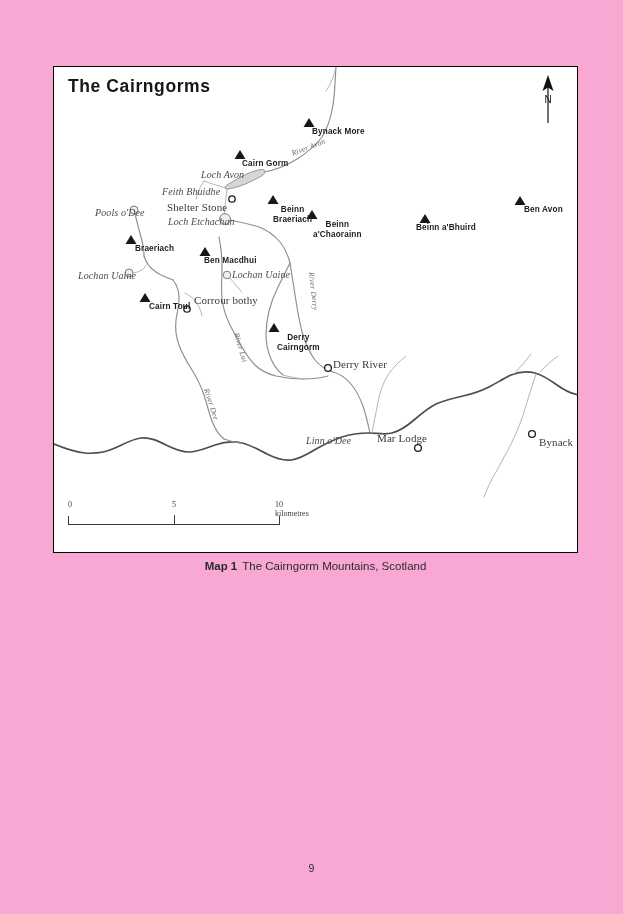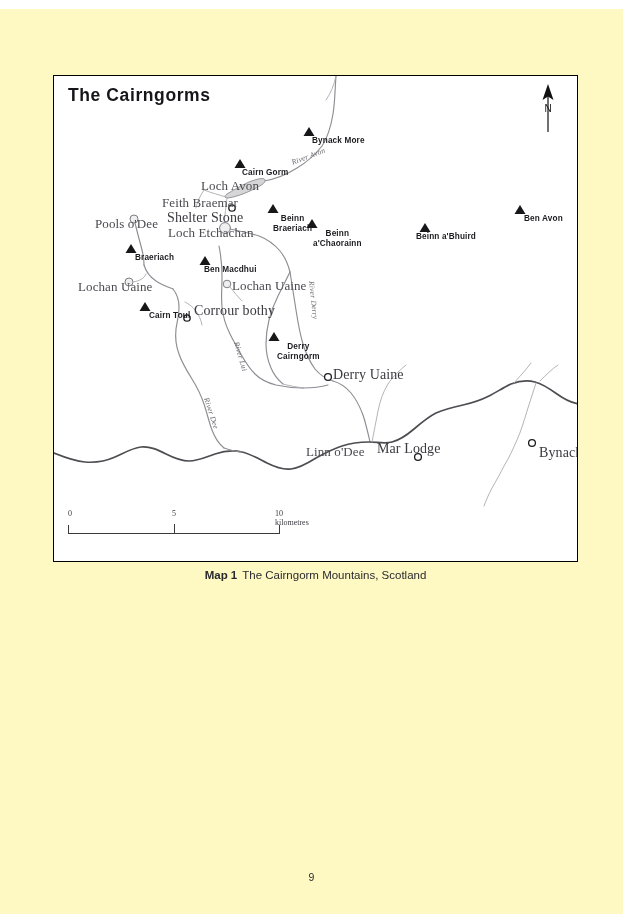--- a/index.html
+++ b/index.html
@@ -14,22 +14,21 @@
     position: relative;
     font-family: "Liberation Sans", sans-serif;
     color: #1a1a1a;
     overflow: hidden;
   }
 
   
   #page {
     position: absolute;
     inset: 0;
-    background: #fef9c3;
-    margin-top: 9px;
+    background: #f9a8d4;
   }
 
   
   #map-figure {
     position: absolute;
     left: 53px;
     top: 66px;
     width: 525px;
     height: 487px;
   }
@@ -95,27 +94,28 @@
     font-weight: bold;
     font-size: 8.2px;
     letter-spacing: 0.15px;
     text-align: center;
     color: #1b1b1f;
     padding-left: 29px;
   }
   .peak-label.two-line { line-height: 1.25; }
   .feature-label {
     font-family: "Liberation Serif", serif;
-    font-size: 13px;
+    font-style: italic;
+    font-size: 10px;
     color: #4a4a50;
     letter-spacing: .1px;
   }
   .place-label {
     font-family: "Liberation Serif", serif;
-    font-size: 14px;
+    font-size: 11px;
     color: #3a3a40;
     letter-spacing: .1px;
   }
   .river-label {
     font-family: "Liberation Serif", serif;
     font-style: italic;
     font-size: 7.6px;
     color: #6a6a70;
     letter-spacing: .2px;
     transform-origin: left center;
@@ -367,31 +367,31 @@
           <div class="lbl peak-label" style="left: 66px; top: 236px;">
             <div>Cairn Toul</div>
           </div>
           <div class="lbl peak-label two-line" style="left: 194px; top: 266px;">
             <div>Derry</div>
             <div>Cairngorm</div>
           </div>
         </div>
       <div id="water-labels">
           <div class="lbl feature-label" style="left: 147px; top: 103px;">Loch Avon</div>
-          <div class="lbl feature-label" style="left: 108px; top: 120px;">Feith Braemar</div>
+          <div class="lbl feature-label" style="left: 108px; top: 120px;">Feith Bhuidhe</div>
           <div class="lbl feature-label" style="left: 114px; top: 150px;">Loch Etchachan</div>
           <div class="lbl feature-label" style="left: 41px; top: 141px;">Pools o'Dee</div>
           <div class="lbl feature-label" style="left: 24px; top: 204px;">Lochan Uaine</div>
           <div class="lbl feature-label" style="left: 178px; top: 203px;">Lochan Uaine</div>
           <div class="lbl feature-label" style="left: 252px; top: 369px;">Linn o'Dee</div>
         </div>
       <div id="place-labels">
           <div class="lbl place-label" style="left: 113px; top: 135px;">Shelter Stone</div>
           <div class="lbl place-label" style="left: 140px; top: 228px;">Corrour bothy</div>
-          <div class="lbl place-label" style="left: 279px; top: 292px;">Derry Uaine</div>
+          <div class="lbl place-label" style="left: 279px; top: 292px;">Derry River</div>
           <div class="lbl place-label" style="left: 323px; top: 366px;">Mar Lodge</div>
           <div class="lbl place-label" style="left: 485px; top: 370px;">Bynack</div>
         </div>
       <div id="river-labels">
           <div class="lbl river-label" style="left: 238px; top: 83px; transform: rotate(-21deg);">River Avon</div>
           <div class="lbl river-label" style="left: 257px; top: 201px; transform: rotate(84deg);">River Derry</div>
           <div class="lbl river-label" style="left: 182px; top: 262px; transform: rotate(74deg);">River Lui</div>
           <div class="lbl river-label" style="left: 152px; top: 318px; transform: rotate(72deg);">River Dee</div>
         </div>
 

